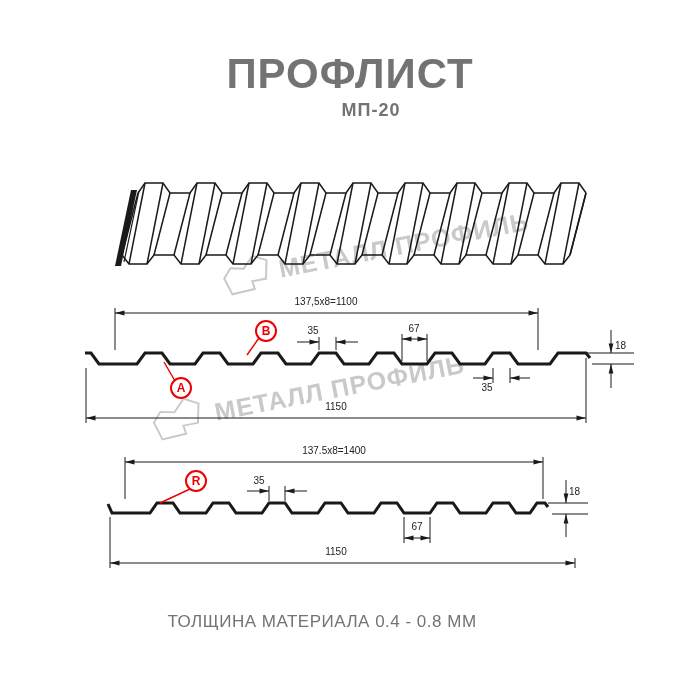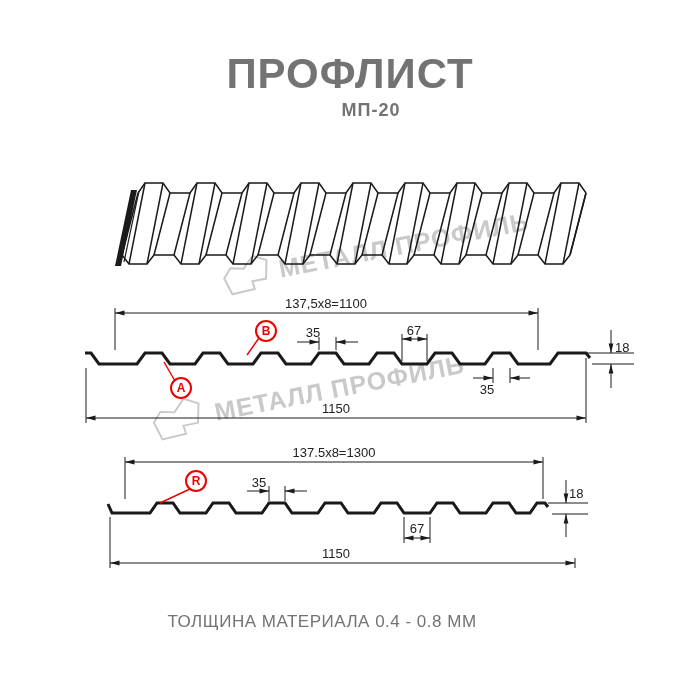--- a/index.html
+++ b/index.html
@@ -2,21 +2,21 @@
 <html><head>
 <meta charset="utf-8">
 <style>
   html,body{margin:0;padding:0;background:#ffffff;}
   #stage{position:relative;width:700px;height:700px;background:#ffffff;overflow:hidden;
          font-family:"Liberation Sans",sans-serif;}
   .txt{position:absolute;color:#737373;white-space:nowrap;z-index:3;}
   #title{top:50px;left:0;width:700px;text-align:center;font-size:42px;font-weight:800;letter-spacing:1px;}
   #subtitle{top:100px;left:0;width:660px;text-align:center;font-size:18px;font-weight:600;letter-spacing:1px;margin-left:41px;}
   #footer{top:612px;left:0;width:644px;text-align:center;font-size:17px;font-weight:500;letter-spacing:.5px;}
-  .dim{font-size:13px;color:#222;z-index:3;}
+  .dim{font-size:10px;color:#222;z-index:3;}
   .ctr{transform:translateX(-50%);}
   .lbl-circle{position:absolute;width:18px;height:18px;border:2px solid #ee0000;border-radius:50%;
               color:#ee0000;font-size:12px;font-weight:700;line-height:18px;text-align:center;z-index:3;}
   .wm{position:absolute;display:flex;align-items:center;gap:6px;z-index:1;color:#c9c9c9;
       font-weight:700;font-size:25px;letter-spacing:1px;white-space:nowrap;transform-origin:0 50%;}
   #wm1{left:222px;top:262px;transform:rotate(-11deg);}
   #wm2{left:148px;top:406px;transform:rotate(-11deg);}
   .wm svg{flex:0 0 auto;}
   #draw{position:absolute;left:0;top:0;z-index:2;pointer-events:none;}
 </style>
@@ -153,20 +153,20 @@
 
   <div class="txt dim ctr" style="left:326px;top:296px;">137,5x8=1100</div>
   <div class="txt dim ctr" style="left:313px;top:325px;">35</div>
   <div class="txt dim ctr" style="left:414px;top:323px;">67</div>
   <div class="txt dim" style="left:615px;top:340px;">18</div>
   <div class="txt dim ctr" style="left:487px;top:382px;">35</div>
   <div class="txt dim ctr" style="left:336px;top:401px;">1150</div>
   <div class="lbl-circle" style="left:170px;top:377px;">А</div>
   <div class="lbl-circle" style="left:255px;top:320px;">В</div>
 
-  <div class="txt dim ctr" style="left:334px;top:445px;">137.5x8=1300</div>
+  <div class="txt dim ctr" style="left:334px;top:445px;">137.5x8=1400</div>
   <div class="txt dim ctr" style="left:259px;top:475px;">35</div>
   <div class="txt dim ctr" style="left:417px;top:521px;">67</div>
   <div class="txt dim" style="left:569px;top:486px;">18</div>
   <div class="txt dim ctr" style="left:336px;top:546px;">1150</div>
   <div class="lbl-circle" style="left:185px;top:470px;">R</div>
 
 </div>
 
 </body></html>

